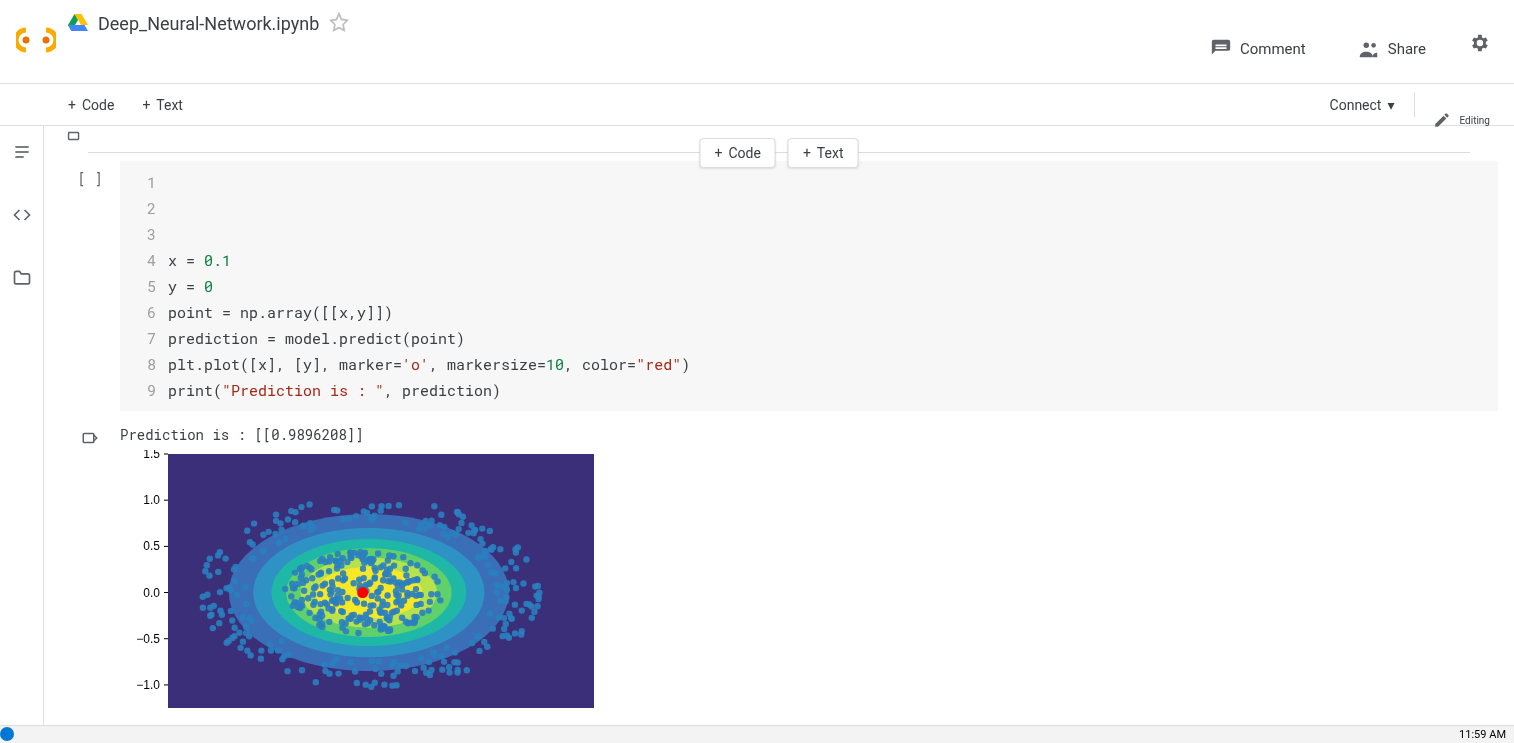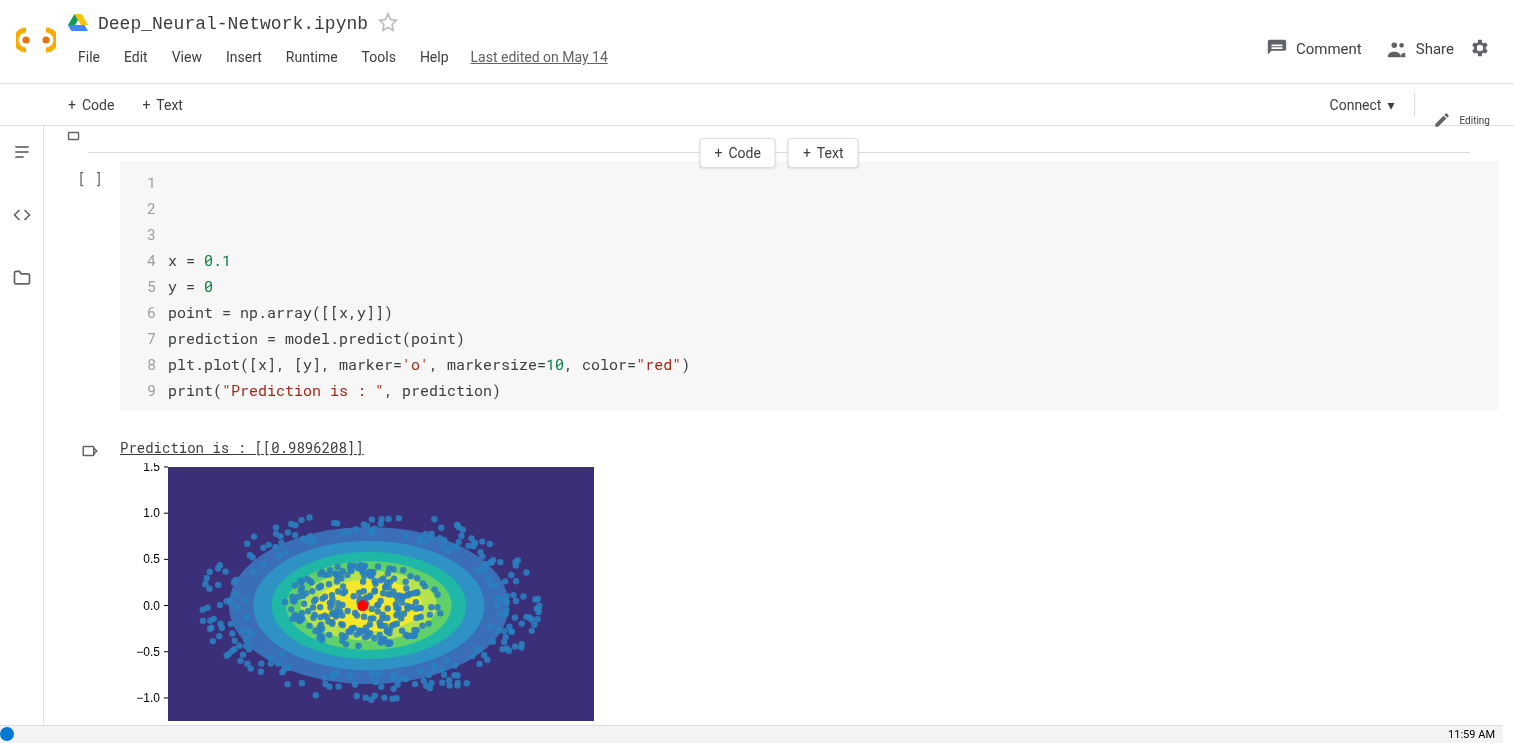--- a/index.html
+++ b/index.html
@@ -2,26 +2,26 @@
 <html><head>
 <meta charset="utf-8">
 <style>
 * { margin: 0; padding: 0; box-sizing: border-box; }
 body { font-family: Roboto, Arial, sans-serif; font-size: 14px; color: #3c4043; background: #fff; width: 1514px; height: 743px; overflow: hidden; position: relative; }
 .header { display: flex; align-items: flex-start; padding: 8px 16px 0 8px; border-bottom: 1px solid #e0e0e0; height: 84px; }
 .logo { width: 40px; height: 40px; margin: 12px 12px 0 8px; }
 .title-area { flex: 1; }
 .title-row { display: flex; align-items: center; gap: 10px; margin-top: 4px; }
 .drive-icon { width: 20px; height: 20px; }
-.doc-title { font-size: 18px; color: #3c4043; font-weight: 400; font-family: Liberation Mono, monospace; }
+.doc-title { font-size: 18px; color: #3c4043; font-weight: 400; }
 .star-icon { color: #bdbdbd; cursor: pointer; }
 .menu-row { display: flex; gap: 4px; margin-top: 10px; align-items: center; }
 .menu-item { padding: 4px 10px; font-size: 14px; color: #3c4043; cursor: pointer; border-radius: 4px; }
 .last-edited { color: #5f6368; text-decoration: underline; margin-left: 8px; cursor: pointer; }
-.header-actions { display: flex; align-items: center; gap: 4px; margin-top: 24px; margin-right: 8px; }
+.header-actions { display: flex; align-items: flex-start; gap: 32px; margin-top: 24px; margin-right: 8px; }
 .action-btn { display: flex; align-items: center; gap: 8px; font-size: 15px; color: #3c4043; cursor: pointer; padding: 6px 10px; border-radius: 4px; }
 .gear-icon { cursor: pointer; color: #5f6368; }
 .toolbar { display: flex; align-items: center; justify-content: space-between; padding: 6px 16px; border-bottom: 1px solid #e0e0e0; height: 42px; }
 .toolbar-left { display: flex; gap: 12px; margin-left: 44px; }
 .tb-btn { display: flex; align-items: center; gap: 6px; font-size: 14px; color: #3c4043; cursor: pointer; padding: 4px 8px; border-radius: 4px; }
 .toolbar-right { display: flex; align-items: center; gap: 10px; }
 .connect-btn { display: flex; align-items: center; gap: 6px; font-size: 14px; cursor: pointer; padding: 4px 10px; }
 .divider { width: 1px; height: 24px; background: #dadce0; }
 .editing-btn { display: flex; align-items: center; gap: 8px; font-size: 10px; cursor: pointer; padding: 4px 8px; margin-top: 31px; }
 .main { display: flex; height: calc(100% - 126px); }
@@ -35,28 +35,28 @@
 .cell { display: flex; margin-top: 8px; }
 .cell-gutter { width: 60px; display: flex; justify-content: center; padding-top: 8px; }
 .exec-indicator { color: #5f6368; font-family: 'Roboto Mono', monospace; font-size: 14px; }
 .cell-body { flex: 1; }
 .code-area { background: #f7f7f7; padding: 8px 12px; font-family: 'Roboto Mono', 'Courier New', monospace; font-size: 15px; line-height: 26px; }
 .code-line { display: flex; }
 .line-num { width: 24px; text-align: right; color: #9e9e9e; margin-right: 12px; user-select: none; }
 .code-text { white-space: pre; }
 .tok-num { color: #0b8043; }
 .tok-str { color: #a52714; }
-.output-area { display: flex; margin-top: 27px; text-decoration: underline; }
+.output-area { display: flex; margin-top: 14px; }
 .output-gutter { width: 60px; display: flex; justify-content: center; padding-top: 4px; }
 .output-icon { color: #5f6368; }
 .output-body { flex: 1; font-family: 'Roboto Mono', 'Courier New', monospace; font-size: 14px; }
 .output-text { margin-bottom: 6px; }
 .plot-container { position: relative; width: 480px; height: 264px; }
 .plot-svg { display: block; }
-.taskbar { position: absolute; bottom: 0; left: 0; right: 11px; height: 18px; background: #f3f3f3; border-top: 1px solid #ddd; display: flex; align-items: center; justify-content: flex-end; padding: 0 8px; font-size: 11px; color: #000; overflow: hidden; }
+.taskbar { position: absolute; bottom: 0; left: 0; right: 0; height: 18px; background: #f3f3f3; border-top: 1px solid #ddd; display: flex; align-items: center; justify-content: flex-end; padding: 0 8px; font-size: 11px; color: #000; overflow: hidden; }
 .taskbar-icons { position: absolute; left: 0; bottom: 0; display: flex; gap: 4px; align-items: center; height: 18px; }
 .taskbar-dot { width: 14px; height: 14px; border-radius: 50%; }
 </style>
 </head>
 <body>
 
 <div class="header">
   <div class="logo">
     <svg width="40" height="40" viewBox="0 0 40 40">
       <path d="M10 10 A10 10 0 0 0 10 30 A6 6 0 0 1 10 10" fill="none" stroke="#f9ab00" stroke-width="5"></path>
@@ -73,30 +73,20 @@
             <path d="M0 11 L6.5 0 L10 6 L3.5 17 Z" fill="#0f9d58"></path>
             <path d="M3.5 17 L20 17 L16.5 11 L0 11 Z" fill="#4285f4"></path>
           </svg>
       </span>
       <span class="doc-title">Deep_Neural-Network.ipynb</span>
       <span class="star-icon">
         <svg width="20" height="20" viewBox="0 0 24 24" fill="none" stroke="currentColor" stroke-width="2">
             <path d="M12 2l2.9 6.9L22 10l-5 4.9 1.2 7.1L12 18.6 5.8 22 7 14.9 2 10l7.1-1.1z"></path>
           </svg>
       </span>
-    </div>
-    <div class="menu-row">
-      <span class="menu-item">File</span>
-      <span class="menu-item">Edit</span>
-      <span class="menu-item">View</span>
-      <span class="menu-item">Insert</span>
-      <span class="menu-item">Runtime</span>
-      <span class="menu-item">Tools</span>
-      <span class="menu-item">Help</span>
-      <span class="last-edited">Last edited on May 14</span>
     </div>
   </div>
   <div class="header-actions">
     <div class="action-btn">
       <svg width="22" height="22" viewBox="0 0 24 24" fill="#5f6368">
           <path d="M20 2H4a2 2 0 0 0-2 2v14l4-4h14a2 2 0 0 0 2-2V4a2 2 0 0 0-2-2zm-2 10H6V10h12zm0-3H6V7h12z"></path>
         </svg>
       <span>Comment</span>
     </div>
     <div class="action-btn">

